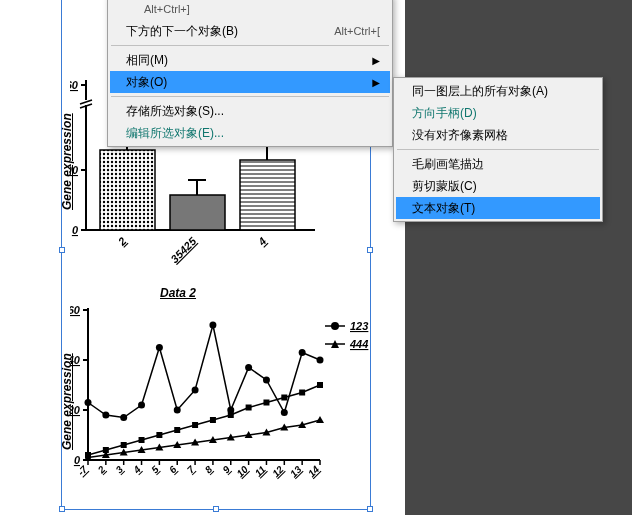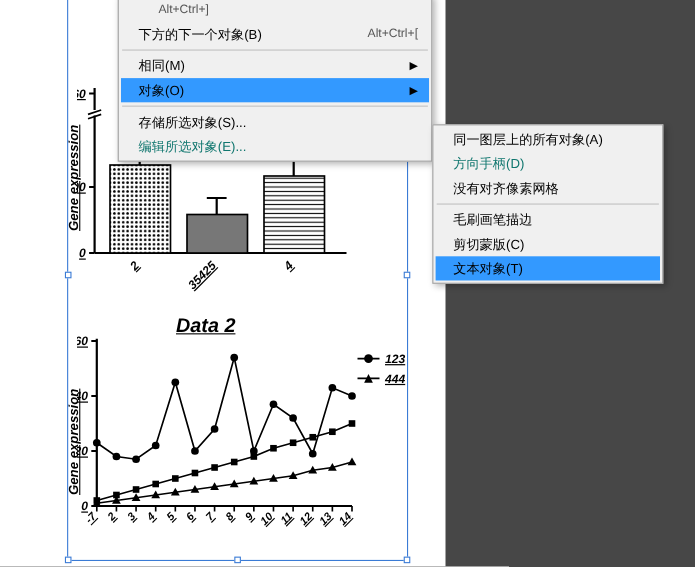--- a/index.html
+++ b/index.html
@@ -26,31 +26,31 @@
   .line-chart { left: 70px; top: 290px; width: 300px; height: 205px; }
 
   .chart-svg { position: absolute; left: 0; top: 0; }
 
   
   .menu {
     position: absolute; background: #f0f0f0; border: 1px solid #a0a0a0;
     box-shadow: 2px 2px 6px rgba(0,0,0,.3); padding: 2px;
   }
   .menu1 { left: 107px; top: -5px; width: 286px; }
-  .menu2 { left: 393px; top: 77px; width: 210px; margin-top: 36px; }
+  .menu2 { left: 393px; top: 77px; width: 210px; }
   .menu-item { display: flex; align-items: center; height: 22px; padding: 0 10px 0 16px; white-space: nowrap; }
   .menu-item.highlight { background: #3399ff; color: #000000; }
   .menu-item.disabled { color: #0f766e; }
   .menu-label { flex: 1; }
   .menu-shortcut { color: #555; margin-left: 18px; font-size: 11px; }
   .submenu-arrow { margin-left: auto; font-size: 10px; }
   .menu-sep { height: 1px; background: #c0c0c0; margin: 3px 1px; }
 
   .ylabel { position: absolute; transform: rotate(-90deg); transform-origin: left top; font-weight: bold; font-style: italic; font-size: 12px; text-decoration: underline; }
-  .title2 { position: absolute; font-weight: bold; font-style: italic; font-size: 18px; text-decoration: underline; }
+  .title2 { position: absolute; font-weight: bold; font-style: italic; font-size: 12px; text-decoration: underline; }
   text { font-family: Arial, sans-serif; }
 </style>
 </head>
 <body>
 
 <div class="canvas">
 
   <div class="chart-area bar-chart">
     <div class="ylabel" style="left:-10px; top:150px;">Gene expression</div>
     <svg class="chart-svg" viewBox="0 0 270 205" width="270" height="205">

